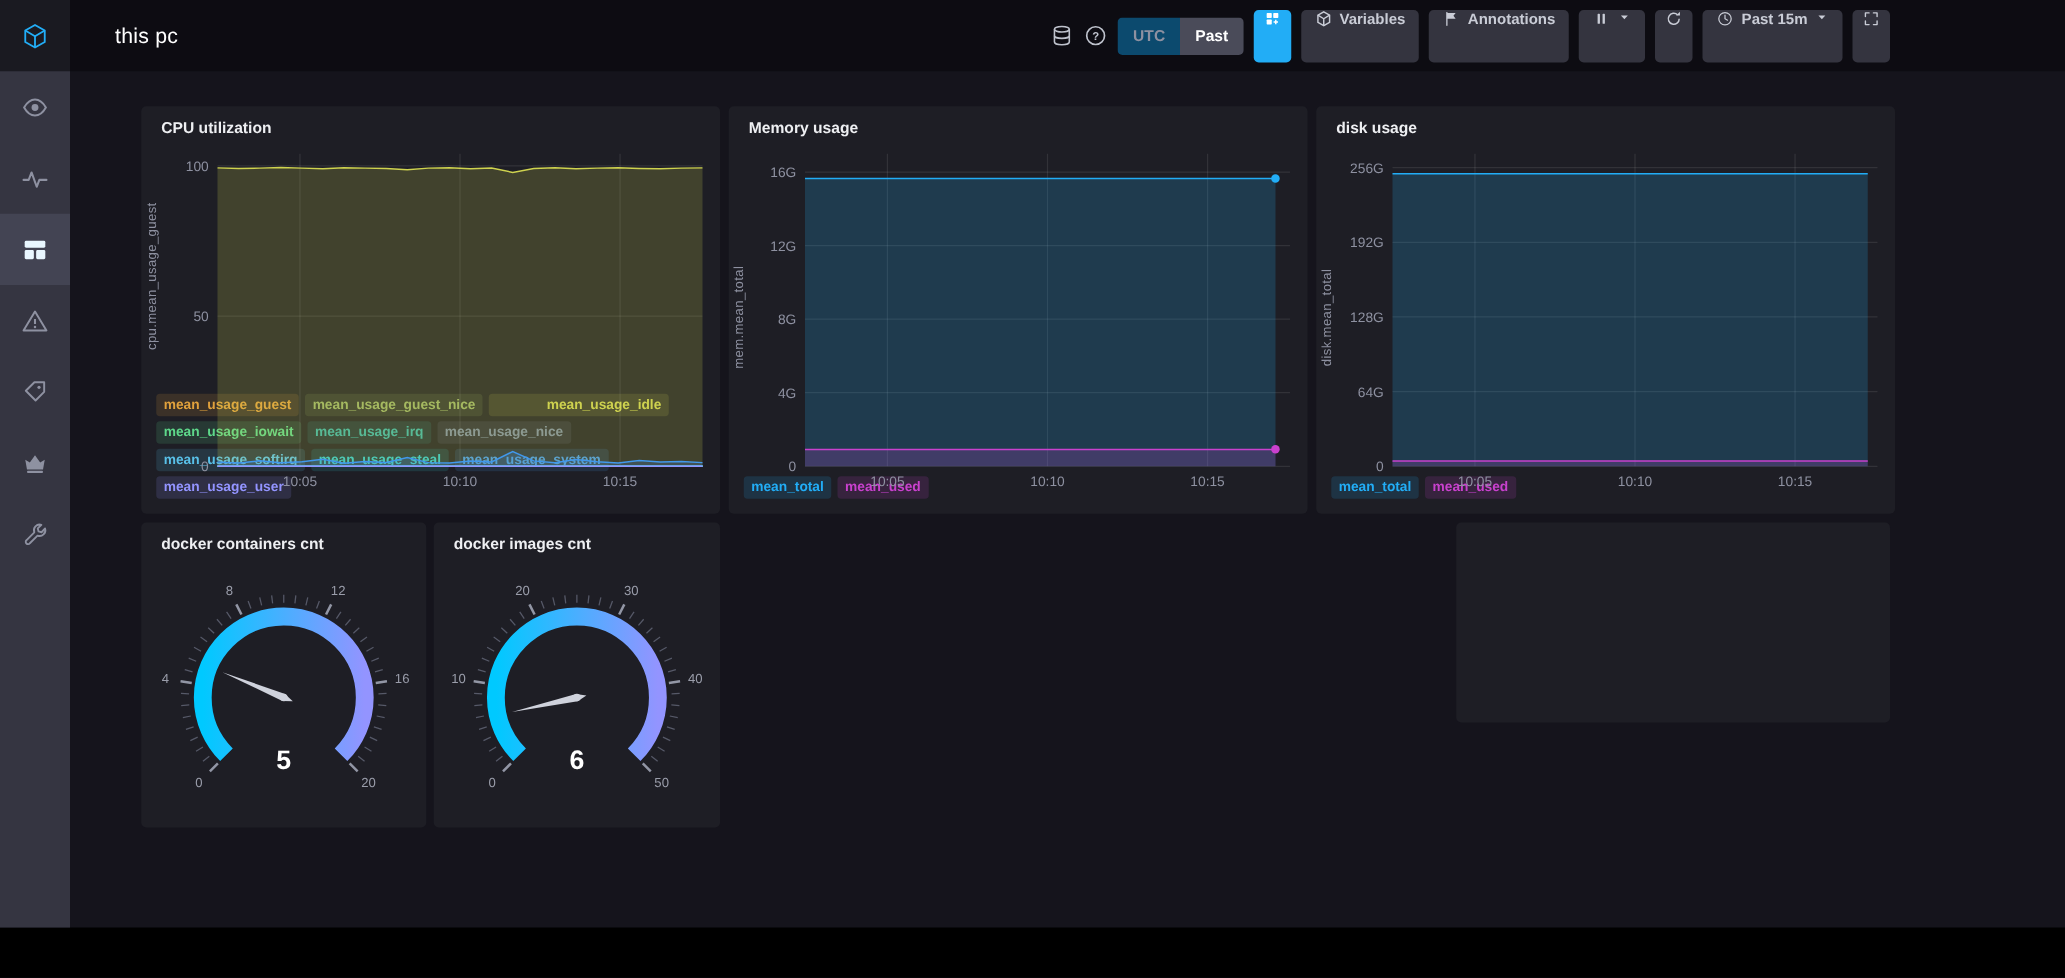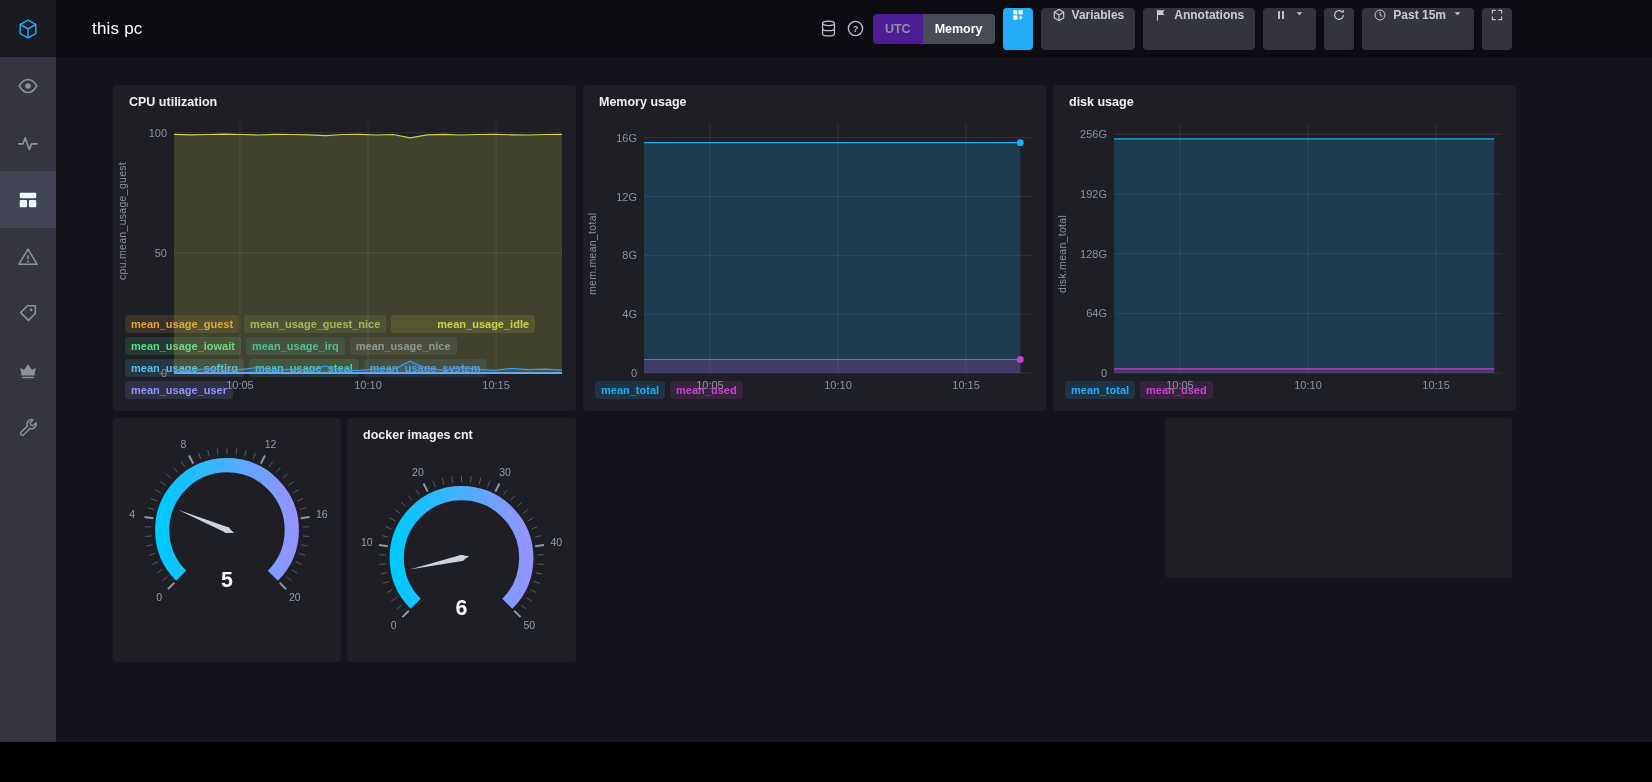--- a/index.html
+++ b/index.html
@@ -14,21 +14,21 @@
   .hicon svg{width:19px;height:19px}
   .btn{height:42px;background:#34343f;border:none;border-radius:4px;color:#c9ccd6;
        font-family:"Liberation Sans",sans-serif;font-size:12px;font-weight:700;
        display:inline-flex;align-items:flex-start;gap:6px;padding:0 11px;cursor:pointer;white-space:nowrap}
   .btn.sq{width:30px;padding:0;justify-content:center}
   .btn.cyan{background:#22ADF6;color:#fff}
   .bicon{display:flex;align-items:center}
   .bicon svg{width:14px;height:14px}
   .bicon.caret svg{width:11px;height:11px}
   .tz{display:flex;border-radius:4px;overflow:hidden}
-  .tz button{height:30px;padding:0 12px;background:#4c1d95;color:#8e91a1;border:none;cursor:pointer;
+  .tz button{height:30px;padding:0 12px;background:#0c4a6e;color:#8e91a1;border:none;cursor:pointer;
              font-family:"Liberation Sans",sans-serif;font-size:12.5px;font-weight:700}
   .tz button.sel{background:#4a4b59;color:#fff}
   
   .sidebar{position:absolute;left:0;top:0;width:56px;height:742px;background:#353541;display:flex;flex-direction:column}
   .side-item{width:56px;height:57px;display:flex;align-items:center;justify-content:center;color:#8e91a1;cursor:pointer}
   .side-item svg{width:22px;height:22px}
   .side-item.logo{background:#1a1a21;color:#22ADF6}
   .side-item.active{background:#434453;color:#e9f7ff}
   
   main{position:absolute;inset:0}
@@ -68,21 +68,21 @@
           </svg>
         </span>
       <span class="hicon">
           <svg viewBox="0 0 24 24">
             <circle cx="12" cy="12" r="9" fill="none" stroke="currentColor" stroke-width="1.7"></circle>
             <text x="12" y="16.2" text-anchor="middle" font-size="11.5" font-weight="bold" fill="currentColor">?</text>
           </svg>
         </span>
       <div class="tz">
         <button>UTC</button>
-        <button class="sel">Memory</button>
+        <button class="sel">Past</button>
       </div>
       <button class="btn cyan sq">
         <span class="bicon">
             <svg viewBox="0 0 24 24">
               <rect x="4" y="4" width="7" height="7" rx="1" fill="currentColor"></rect>
               <rect x="13" y="4" width="7" height="7" rx="1" fill="currentColor"></rect>
               <rect x="4" y="13" width="7" height="7" rx="1" fill="currentColor"></rect>
               <path d="M16.5 13.5v6M13.5 16.5h6" stroke="currentColor" stroke-width="2"></path>
             </svg>
           </span>
@@ -340,20 +340,21 @@
             </svg>
           </div>
       </div>
       <div class="legend">
           <span class="chip" style="color: rgb(34, 173, 246); background: rgba(34, 173, 246, 0.15);">mean_total</span>
           <span class="chip" style="color: rgb(201, 65, 206); background: rgba(201, 65, 206, 0.15);">mean_used</span>
         </div>
     </section>
 
     <section class="panel" id="panel-containers">
+      <div class="panel-title">docker containers cnt</div>
       <div class="panel-body">
         <div class="plot">
             <svg width="228" height="216">
               <defs>
                 <linearGradient id="grad-docker_containers" x1="0" y1="0" x2="1" y2="0">
                   <stop offset="0%" stop-color="#00C9FF"></stop>
                   <stop offset="100%" stop-color="#9394FF"></stop>
                 </linearGradient>
               </defs>
               <path d="M 68.17948057911171 157.82051942088827 A 64.8 64.8 0 1 1 159.82051942088827 157.82051942088827" fill="none" stroke="url(#grad-docker_containers)" stroke-width="14.256"></path>

